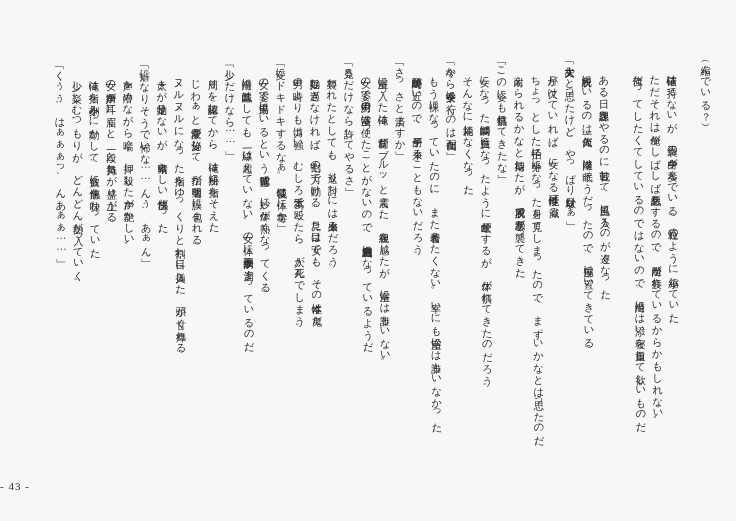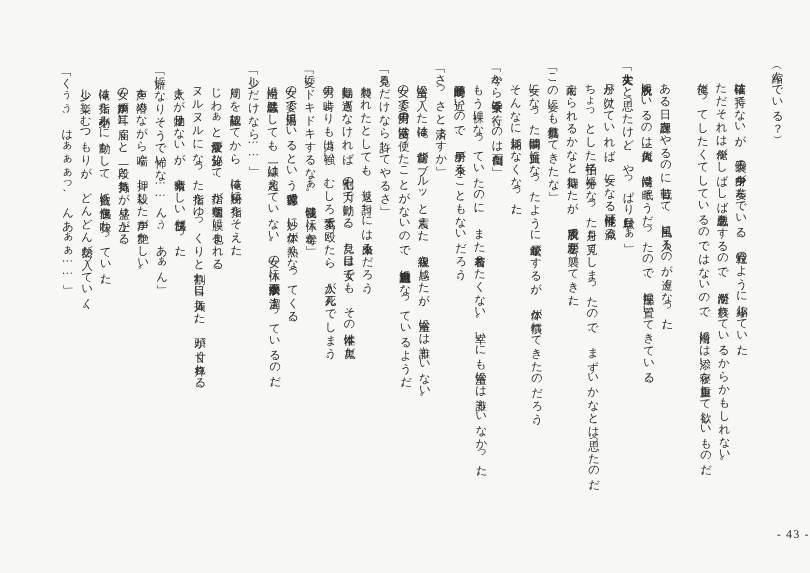--- a/index.html
+++ b/index.html
@@ -30,21 +30,21 @@
     transform:rotate(-0.55deg);
     transform-origin:top right;
   }
   .text-body p{
     margin:0;padding:0;
   }
   .text-body p.indent{text-indent:1em;}
   .text-body p.gap{margin-block-end:17px;}
   .page-number{
     position:absolute;top:480px;left:0;width:100%;
-    text-align:right;
+    text-align:left;
     font-size:11px;
     letter-spacing:1px;
     color:var(--ink);
   }
 </style>
 </head>
 <body>
 
 <div class="sheet">
   <div class="text-body">

